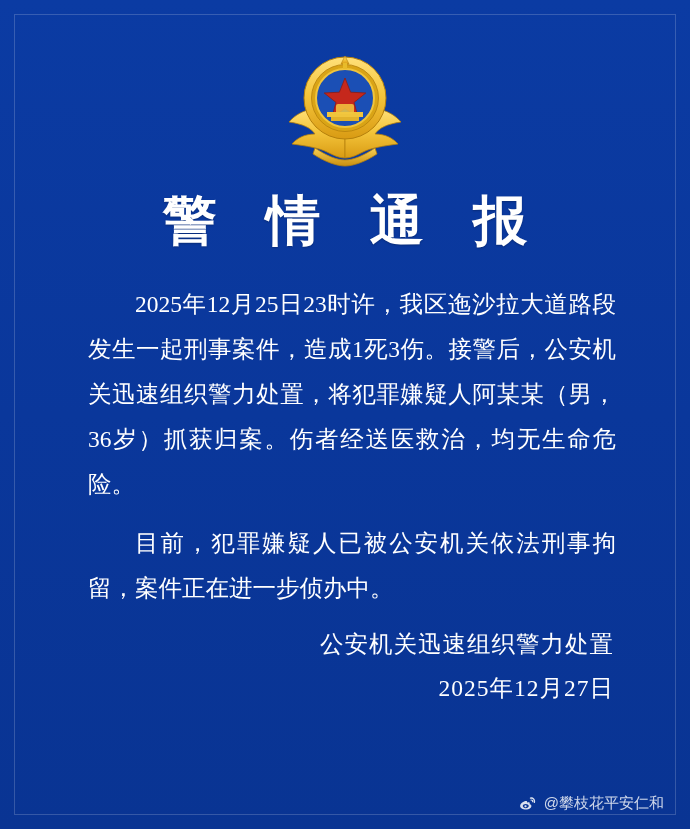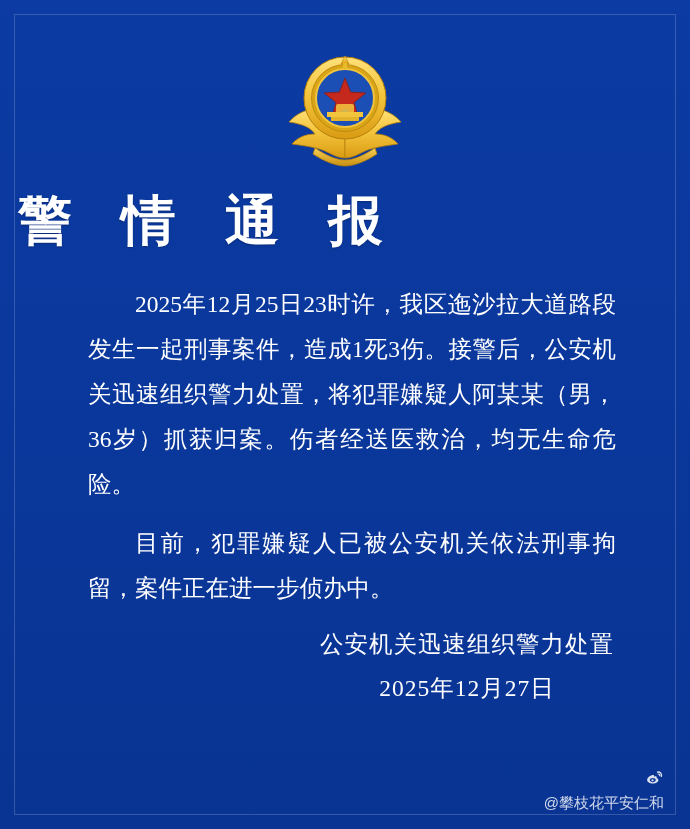--- a/index.html
+++ b/index.html
@@ -44,21 +44,21 @@
     height: 118px;
     position: relative;
   }
 
   
   .title {
     position: absolute;
     left: 0;
     right: 0;
     top: 186px;
-    text-align: left;
+    text-align: center;
     color: #ffffff;
     font-size: 54px;
     letter-spacing: 18px;
     text-indent: 18px;
     font-weight: bold;
     font-family: "Liberation Serif", "DejaVu Serif", serif;
     line-height: 70px;
     text-shadow: 0 1px 2px rgba(0,0,0,0.25);
   }
 
@@ -88,34 +88,33 @@
     position: absolute;
     right: 76px;
     top: 622px;
     text-align: right;
     color: #ffffff;
     font-size: 23.5px;
     line-height: 44px;
     font-family: "Liberation Serif", "DejaVu Serif", serif;
   }
   .signature .org { letter-spacing: 1px; }
-  .signature .date { letter-spacing: 1px; text-align: center; }
+  .signature .date { letter-spacing: 1px; }
 
   
   .footer {
     position: absolute;
     right: 26px;
     bottom: 16px;
     display: flex;
     align-items: flex-end;
     gap: 7px;
     color: rgba(255,255,255,0.80);
     font-size: 15px;
     font-family: "Liberation Sans", sans-serif;
-    flex-direction: column;
   }
   .weibo-icon {
     width: 19px;
     height: 19px;
     display: block;
   }
 </style>
 </head>
 <body>
 

